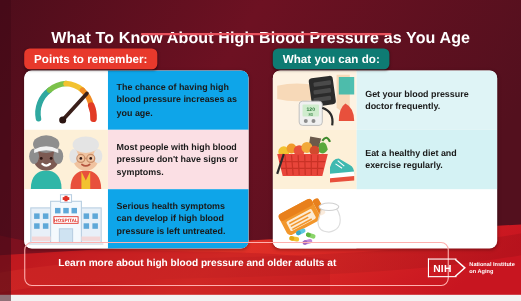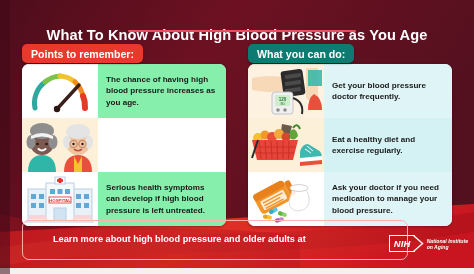--- a/index.html
+++ b/index.html
@@ -53,21 +53,21 @@
     width:76px; flex:0 0 76px; position:relative; overflow:hidden;
     display:flex; align-items:center; justify-content:center;
   }
   .text-cell{
     flex:1; display:flex; align-items:center; padding:0 7px 0 8px;
     min-width:0;
   }
   .text-cell p{
     font-size:8.1px; font-weight:bold; line-height:1.42; color:#1a1a1a;
   }
-  .col-left .text-cell { background:#86efac; }
+  .col-left .text-cell { background:#0ea5e9; }
   .col-right .text-cell{ background:#dff4f6; }
   .col-left .text-cell.t2 { background:#fbdfe4; }
   .col-right .text-cell.t2{ background:#d4f2f4; }
 
   
   .ic-gauge   { background:#ffffff; }
   .ic-people  { background:#fdf0d8; }
   .ic-hosp    { background:#ffffff; }
   .ic-cuff    { background:#fdf2e2; }
   .ic-basket  { background:#fdf0d8; }
@@ -78,21 +78,21 @@
     position:absolute; left:22px; bottom:14px; width:386px; height:40px;
     border:1.4px solid #ffb0ae; border-radius:7px; z-index:3;
     display:flex; align-items:center; padding-left:30px;
   }
   .footer-bar p{
     color:#ffffff; font-size:9.2px; font-weight:bold; line-height:1.5;
   }
 
   .nih-logo{
     position:absolute; right:6px; bottom:22px; z-index:4;
-    display:flex; align-items:center; gap:4px;font-style:italic;
+    display:flex; align-items:center; gap:4px;
   }
   .nih-mark{
     width:34px; height:17px; position:relative;
     display:flex; align-items:center;
   }
   .nih-box{
     width:26px; height:17px; border:1.3px solid #fff; border-right:none;
     display:flex; align-items:center; justify-content:center;
   }
   .nih-box span{ color:#fff; font-size:9.4px; font-weight:bold; letter-spacing:.2px; }
@@ -180,20 +180,23 @@
             <ellipse cx="67" cy="24" rx="4" ry="6.5" fill="#e4e4e4"></ellipse>
             <circle cx="51.5" cy="26" r="3.6" fill="none" stroke="#c98f6a" stroke-width="1.2"></circle>
             <circle cx="60.5" cy="26" r="3.6" fill="none" stroke="#c98f6a" stroke-width="1.2"></circle>
             <line x1="55.1" y1="26" x2="56.9" y2="26" stroke="#c98f6a" stroke-width="1.2"></line>
             <circle cx="51.5" cy="26" r="1.2" fill="#2b1512"></circle>
             <circle cx="60.5" cy="26" r="1.2" fill="#2b1512"></circle>
             <path d="M52.5 31.5 Q56 34 59.5 31.5" stroke="#b5553f" stroke-width="1.6" fill="none" stroke-linecap="round"></path>
           </g>
         </svg>
       </div>
+      <div class="text-cell t2">
+        <p>Most people with high blood pressure don't have signs or symptoms.</p>
+      </div>
     </div>
 
     <div class="row">
       <div class="icon-cell ic-hosp">
         <svg width="72" height="48" viewBox="0 0 72 48">
           <rect x="4" y="14" width="19" height="32" fill="#e8f0f8" stroke="#b9cfe2" stroke-width="1"></rect>
           <rect x="49" y="14" width="19" height="32" fill="#e8f0f8" stroke="#b9cfe2" stroke-width="1"></rect>
           <rect x="22" y="8" width="28" height="38" fill="#f4f9fd" stroke="#b9cfe2" stroke-width="1"></rect>
           <rect x="31" y="2" width="10" height="7" fill="#ffffff" stroke="#b9cfe2" stroke-width="1"></rect>
           <rect x="34.6" y="3" width="2.8" height="5" fill="#e03127"></rect>
@@ -318,23 +321,20 @@
             <rect x="20" y="34" width="4.5" height="4" rx="2" fill="#3aa8c4" transform="rotate(-24 24 36)"></rect>
             <rect x="29" y="37" width="9" height="4" rx="2" fill="#8ad46a" transform="rotate(18 33 39)"></rect>
             <rect x="29" y="37" width="4.5" height="4" rx="2" fill="#5fb53f" transform="rotate(18 33 39)"></rect>
             <rect x="14" y="40" width="9" height="4" rx="2" fill="#f2c230" transform="rotate(10 18 42)"></rect>
             <rect x="14" y="40" width="4.5" height="4" rx="2" fill="#e0a814" transform="rotate(10 18 42)"></rect>
             <rect x="26" y="43" width="9" height="4" rx="2" fill="#c38ad8" transform="rotate(-14 30 45)"></rect>
             <rect x="26" y="43" width="4.5" height="4" rx="2" fill="#a065bd" transform="rotate(-14 30 45)"></rect>
           </g>
         </svg>
       </div>
-      <div class="text-cell">
-        <p>Ask your doctor if you need medication to manage your blood pressure.</p>
-      </div>
     </div>
 
   </div>
 </div>
 
 <div class="footer-bar">
   <p>
     <span>Learn more about high blood pressure and older adults at</span><br>
   </p>
 </div>

